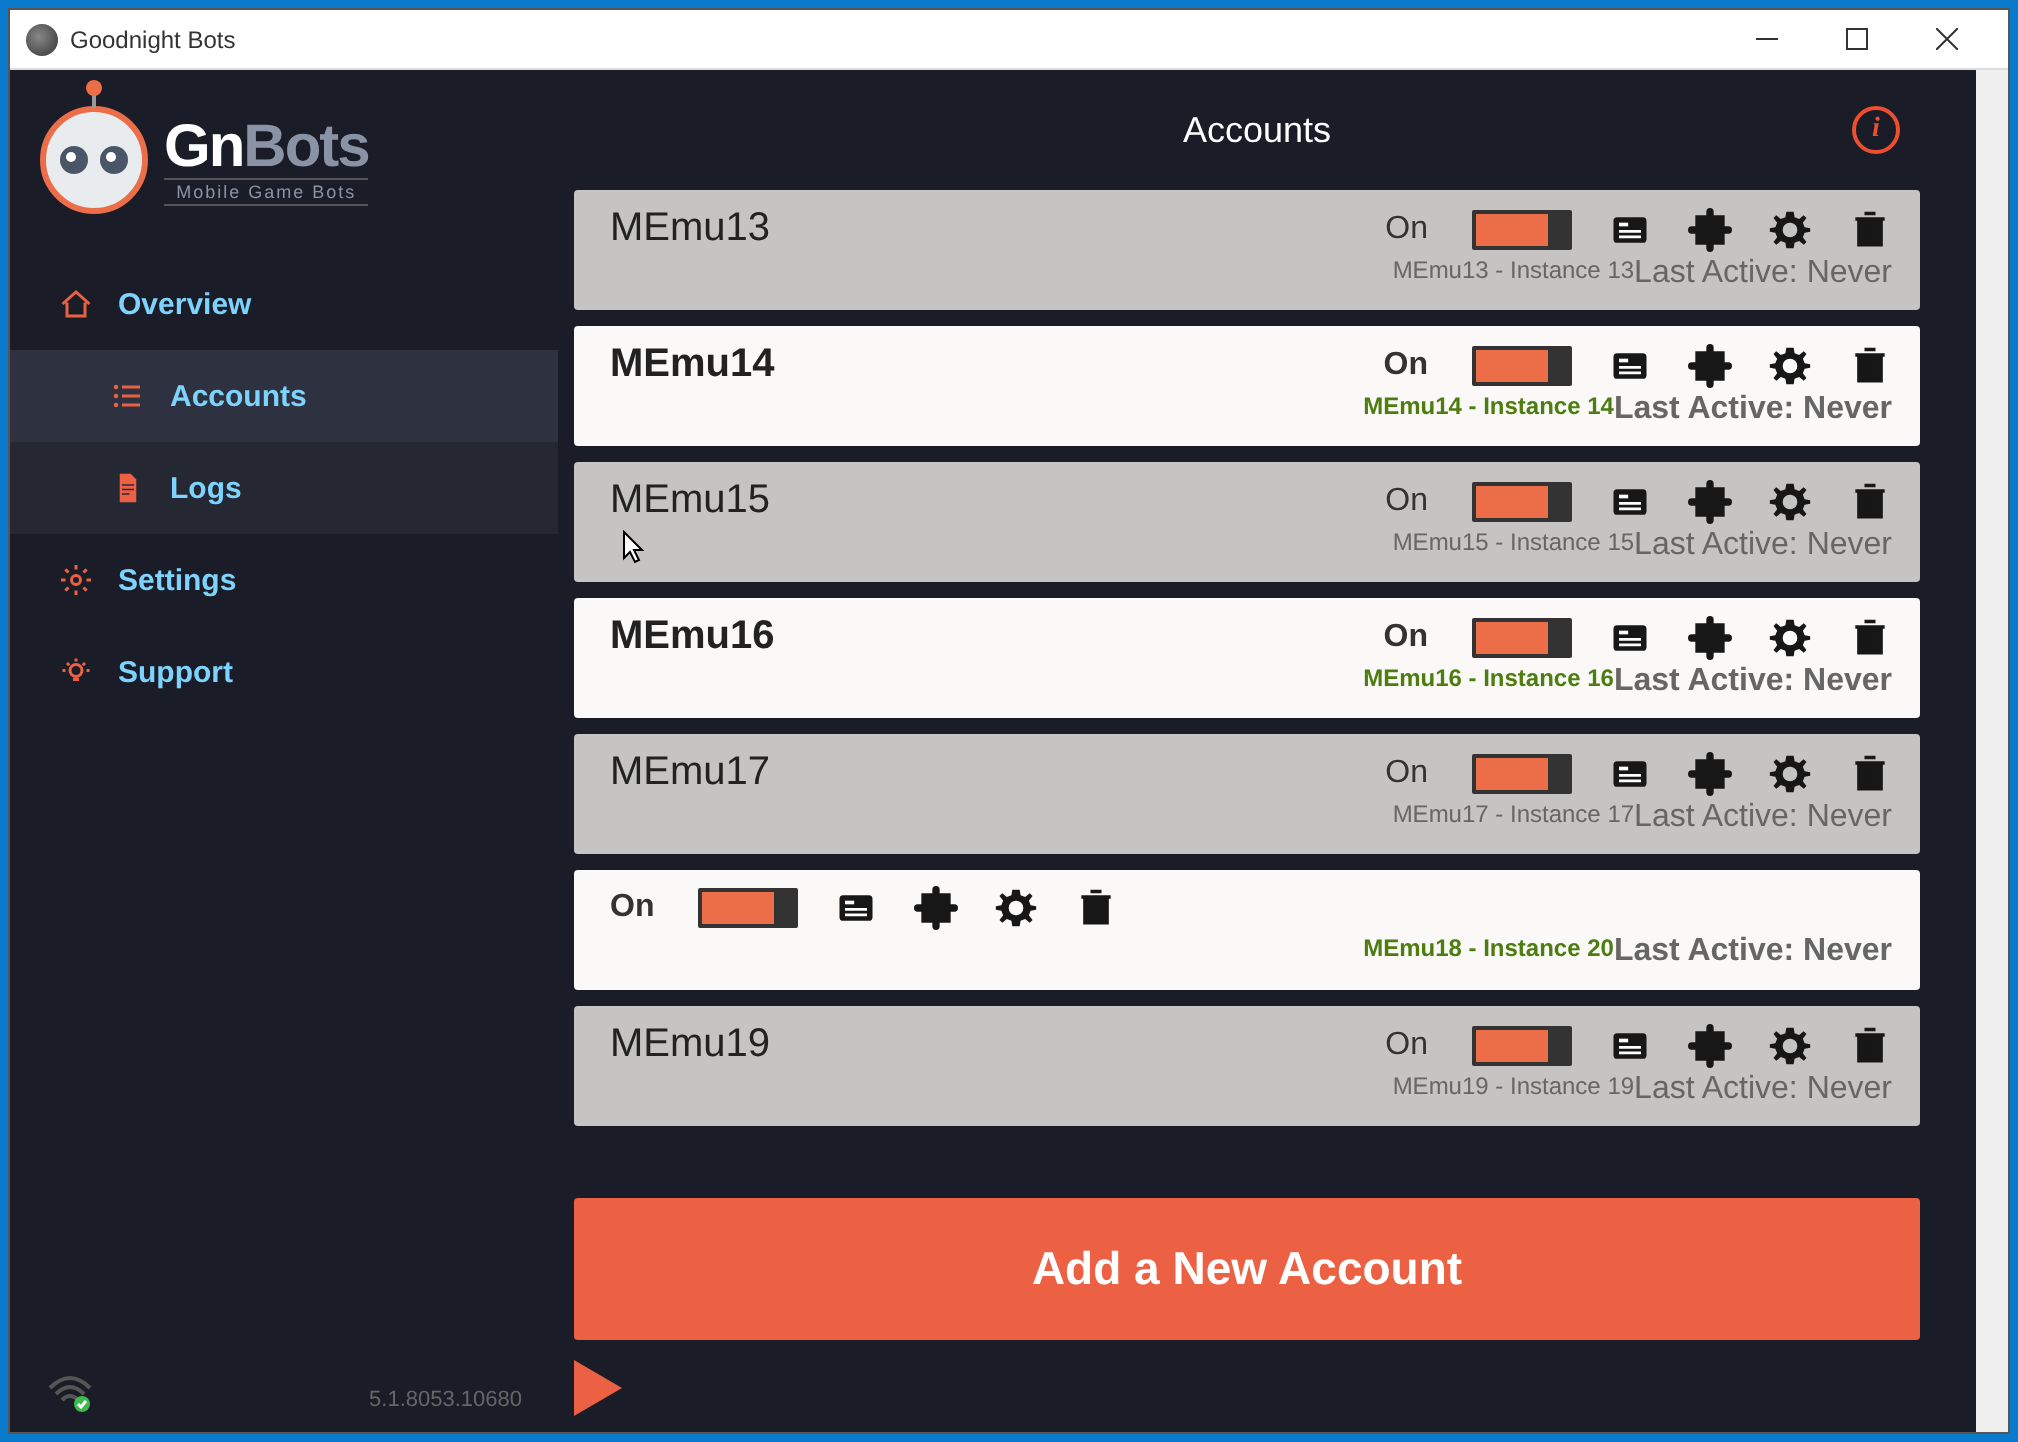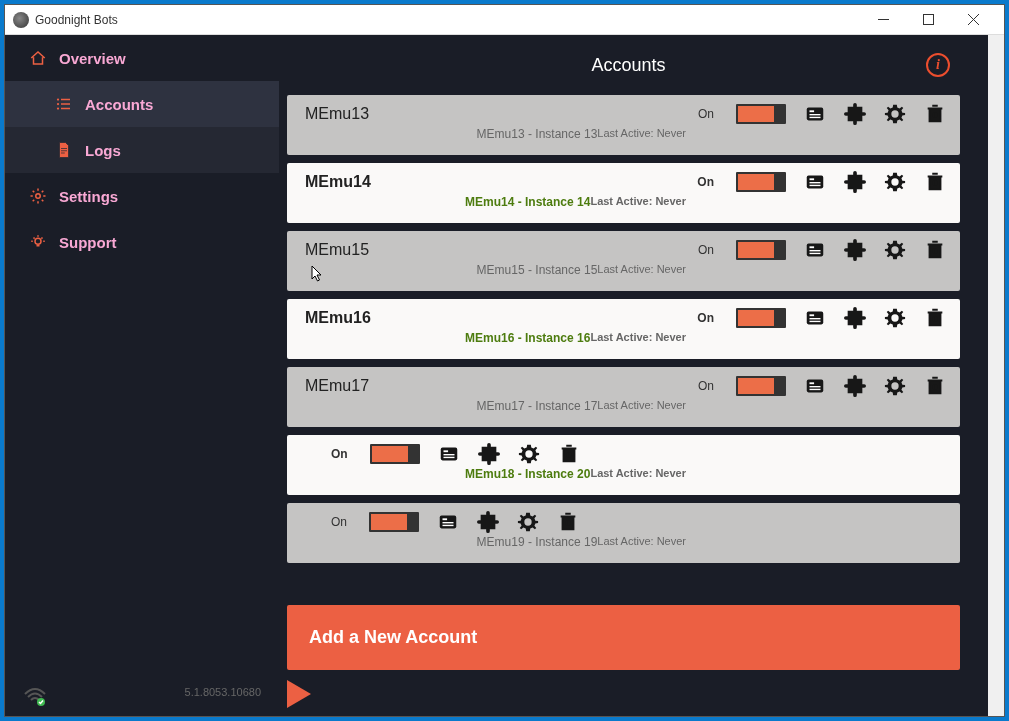--- a/index.html
+++ b/index.html
@@ -17,50 +17,50 @@
 .logo-eyes { display: flex; gap: 6px; }
 .logo-eye { width: 14px; height: 14px; border-radius: 50%; background: #4a5568; position: relative; }
 .logo-eye::after { content: ''; position: absolute; width: 5px; height: 5px; background: #fff; border-radius: 50%; top: 3px; left: 3px; }
 .logo-antenna { position: absolute; top: -10px; left: 50%; transform: translateX(-50%); width: 2px; height: 8px; background: #999; }
 .logo-antenna::before { content: ''; position: absolute; top: -6px; left: -3px; width: 8px; height: 8px; border-radius: 50%; background: #ec6e48; }
 .logo-text { display: flex; flex-direction: column; }
 .logo-main { font-size: 30px; font-weight: bold; color: #8a93a6; letter-spacing: -1px; }
 .logo-main span { color: #fff; }
 .logo-sub { font-size: 9px; color: #8a93a6; text-align: center; letter-spacing: 1px; border-top: 1px solid #555; border-bottom: 1px solid #555; padding: 1px 0; margin-top: -2px; }
 .nav { display: flex; flex-direction: column; }
-.nav-item { display: flex; align-items: center; gap: 12px; padding: 14px 24px; color: #f9a8d4; font-size: 15px; cursor: pointer; font-weight: bold; text-align: center; }
+.nav-item { display: flex; align-items: center; gap: 12px; padding: 14px 24px; color: #7dd3fc; font-size: 15px; cursor: pointer; font-weight: bold; text-align: center; }
 .nav-item.sub { padding-left: 50px; background: #252833; }
 .nav-item.active { background: #2e3240; }
 .nav-icon { width: 18px; height: 18px; display: flex; align-items: center; justify-content: center; }
 .nav-icon svg { width: 18px; height: 18px; }
-.sidebar-footer { margin-top: auto; display: flex; align-items: flex-start; justify-content: space-between; padding: 10px 18px; gap: 33px; }
+.sidebar-footer { margin-top: auto; display: flex; align-items: flex-end; justify-content: space-between; padding: 10px 18px; gap: 33px; }
 .wifi-icon { width: 24px; height: 20px; position: relative; }
 .version { font-size: 11px; color: #666; }
 .main { flex: 1; display: flex; flex-direction: column; background: #1a1d27; padding: 0 10px 0 0; }
 .main-header { height: 60px; display: flex; align-items: center; justify-content: center; position: relative; }
 .main-title { color: #fff; font-size: 18px; }
 .info-icon { position: absolute; right: 28px; width: 24px; height: 24px; border: 2px solid #ec4e2e; border-radius: 50%; display: flex; align-items: center; justify-content: center; color: #ec4e2e; font-size: 14px; font-weight: bold; font-style: italic; font-family: serif; }
 .accounts-scroll { flex: 1; overflow-y: auto; padding: 0 18px 0 8px; display: flex; flex-direction: column; gap: 8px; }
 .account-row { min-height: 60px; border-radius: 2px; padding: 8px 14px 4px 18px; display: flex; flex-direction: column; position: relative; }
 .account-row.light { background: #faf9f8; font-weight: bold; }
 .account-row.grey { background: #c5c4c3; }
 .acct-top { display: flex; align-items: center; }
-.acct-name { font-size: 16px; color: #222; flex: 1; }
+.acct-name { font-size: 20px; color: #222; flex: 1; }
 .acct-controls { display: flex; align-items: center; gap: 18px; }
-.acct-on { font-size: 12px; color: #333; margin-right: 4px; margin-left: 26px; }
+.acct-on { font-size: 16px; color: #333; margin-right: 4px; }
 .toggle { width: 50px; height: 20px; background: #333; border-radius: 1px; position: relative; cursor: pointer; }
 .toggle::before { content: ''; position: absolute; left: 2px; top: 2px; width: 36px; height: 16px; background: #ec6e48; }
 .ctrl-icon { width: 22px; height: 22px; cursor: pointer; display: flex; align-items: center; justify-content: center; }
 .ctrl-icon svg { width: 22px; height: 22px; fill: #171717; }
 .acct-bottom { display: flex; justify-content: flex-end; margin-top: 2px; }
 .acct-instance { font-size: 12px; color: #4d7c0f; }
-.acct-active { font-size: 11px; color: #666; margin-right: 260px; }
+.acct-active { font-size: 16px; color: #666; }
 .account-row.grey .acct-instance, .account-row.grey .acct-active { color: #666; }
 .bottom-buttons { display: flex; gap: 12px; padding: 12px 18px 4px 8px; }
-.btn-add { flex: 1; background: #ec6043; color: #fff; font-size: 18px; font-weight: bold; padding: 22px; text-align: left; cursor: pointer; border-radius: 2px; }
+.btn-add { flex: 1; background: #ec6043; color: #fff; font-size: 23px; font-weight: bold; padding: 22px; text-align: center; cursor: pointer; border-radius: 2px; }
 .btn-manage { width: 130px; background: #ec6043; color: #fff; font-size: 15px; font-weight: bold; padding: 14px 10px; text-align: center; cursor: pointer; border-radius: 2px; display: flex; align-items: center; justify-content: center; }
 .play-area { padding: 6px 18px 8px 8px; }
 .play-btn { width: 0; height: 0; border-left: 24px solid #ec6043; border-top: 14px solid transparent; border-bottom: 14px solid transparent; cursor: pointer; }
 .scrollbar-track { width: 16px; background: #f0f0f0; }
 .cursor { position: absolute; left: 311px; top: 265px; width: 14px; height: 18px; z-index: 100; pointer-events: none; }
 </style>
 </head>
 <body>
 
 <div class="window">
@@ -81,20 +81,33 @@
       <div class="win-btn">
         <svg width="11" height="11" viewBox="0 0 11 11">
             <path d="M0 0 L11 11 M11 0 L0 11" stroke="#333" stroke-width="1"></path>
           </svg>
       </div>
     </div>
   </div>
 
   <div class="app-body">
     <div class="sidebar">
+      <div class="logo-area">
+        <div class="logo-circle">
+          <div class="logo-antenna"></div>
+          <div class="logo-eyes">
+              <div class="logo-eye"></div>
+              <div class="logo-eye"></div>
+            </div>
+        </div>
+        <div class="logo-text">
+          <div class="logo-main"><span>Gn</span><span style="color:#8a93a6">Bots</span></div>
+          <div class="logo-sub">Mobile Game Bots</div>
+        </div>
+      </div>
 
       <div class="nav">
         <div class="nav-item">
           <span class="nav-icon">
               <svg viewBox="0 0 24 24" fill="none" stroke="#ec6043" stroke-width="2">
                 <path d="M3 12 L12 4 L21 12 M6 11 V20 H18 V11"></path>
               </svg>
             </span>
           <span>Overview</span>
         </div>
@@ -370,20 +383,21 @@
                 </div>
               </div>
             </div>
             <div class="acct-bottom">
               <div class="acct-instance">MEmu18 - Instance 20</div>
               <div class="acct-active">Last Active: Never</div>
             </div>
           </div>
           <div class="account-row grey">
             <div class="acct-top">
+              <div class="acct-name">MEmu19</div>
               <div class="acct-controls">
                 <span class="acct-on">On</span>
                 <div class="toggle"></div>
                 <div class="ctrl-icon">
                   <svg viewBox="0 0 24 24">
                     <rect x="3" y="5" width="18" height="14" rx="2" fill="#171717"></rect>
                     <rect x="6" y="8" width="5" height="2" fill="#fff"></rect>
                     <rect x="6" y="12" width="12" height="1.5" fill="#fff"></rect>
                     <rect x="6" y="15" width="12" height="1.5" fill="#fff"></rect>
                   </svg>

